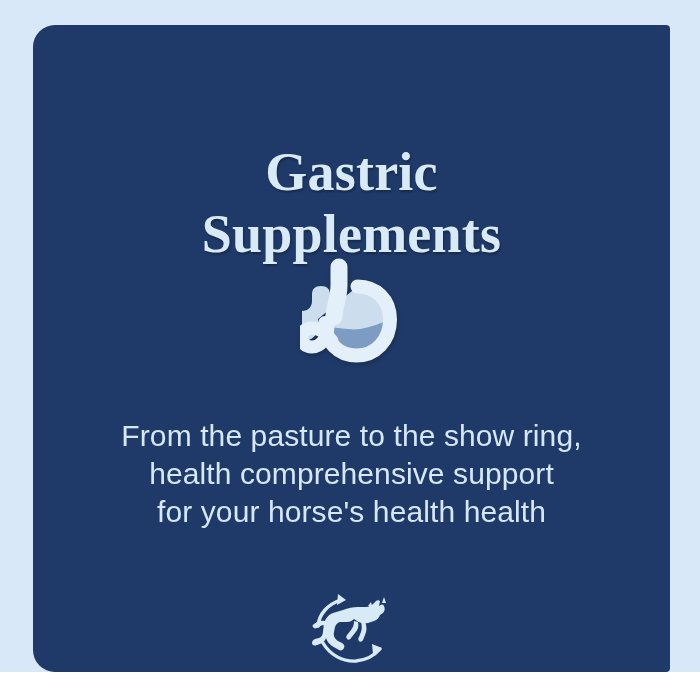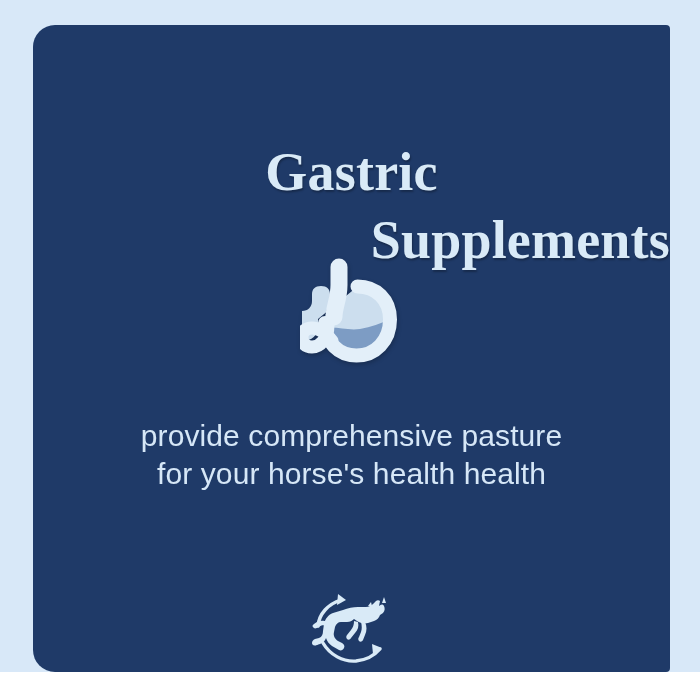--- a/index.html
+++ b/index.html
@@ -45,22 +45,21 @@
     font-size: 54px;
     line-height: 1.03;
     letter-spacing: 0.2px;
     text-shadow: 1px 2px 2px rgba(0,0,0,0.28);
   }
   #heading .hl {
     display: block;
     white-space: nowrap;
   }
   #heading .hl-2 {
-    margin-top: 12px;
-    text-align: right;
+    margin-top: 6px;
   }
 
   
   #stomach-icon-wrap {
     position: absolute;
     left: 0;
     top: 228px;
     width: 637px;
     height: 122px;
     display: flex;
@@ -171,21 +170,22 @@
 
         <path d="M28,70
                  C28,84 20,92 12,92
                  C5,92 2,88 2,82
                  C2,76 6,73 12,73
                  C20,73 26,78 32,86" fill="none" stroke="#e3eff9" stroke-width="13" stroke-linecap="round" stroke-linejoin="round"></path>
       </svg>
     </div>
 
     <p id="tagline">
-      <span class="tl">provide comprehensive pasture</span>
+      <span class="tl">From the pasture to the show ring,</span>
+      <span class="tl">health comprehensive support</span>
       <span class="tl">for your horse's health health</span>
     </p>
 
     <div id="brand-logo-wrap">
       <svg width="84" height="78" viewBox="0 0 84 78" aria-hidden="true">
 
         <path d="M31,9 C18,13 9,23 8,35" fill="none" stroke="#d9eaf7" stroke-width="3.4" stroke-linecap="round"></path>
 
         <path d="M13,52 C20,64 33,71 46,70 C56,69 64,65 70,58" fill="none" stroke="#d9eaf7" stroke-width="3.4" stroke-linecap="round"></path>
 

